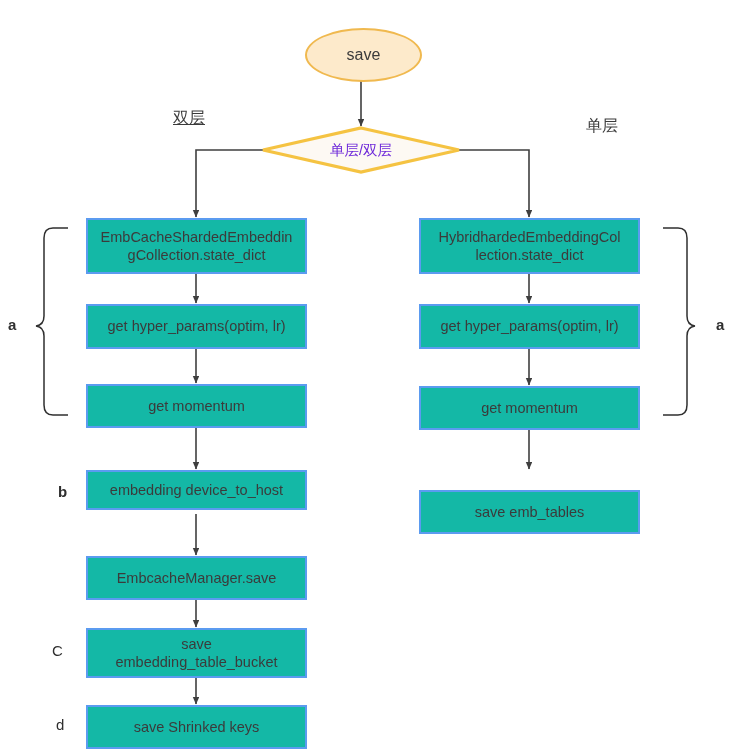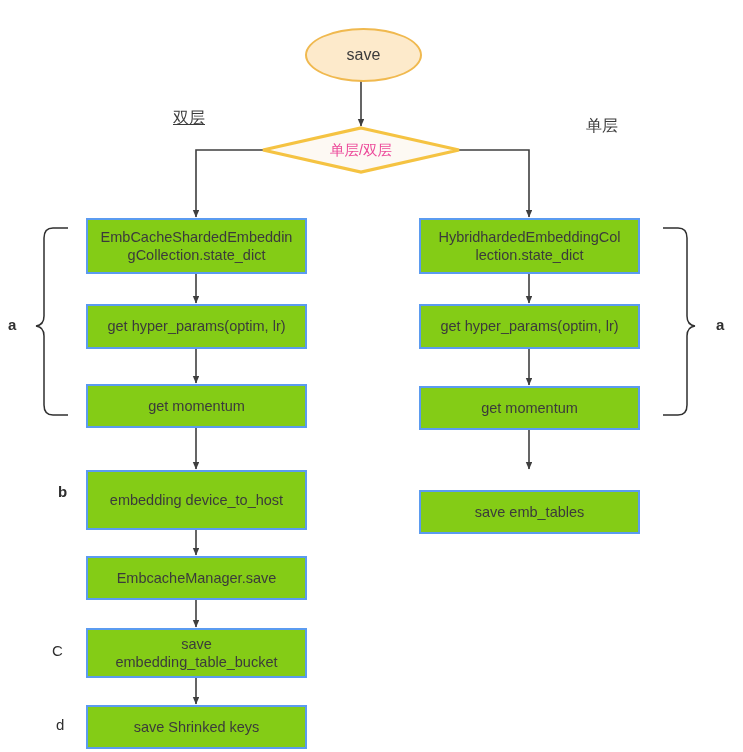--- a/index.html
+++ b/index.html
@@ -33,21 +33,21 @@
   .node {
     position: absolute;
     box-sizing: border-box;
     display: flex;
     align-items: center;
     justify-content: center;
     text-align: center;
     line-height: 1.25;
   }
   .proc {
-    background: #84cc16;
+    background: #14b8a6;
     border: 2px solid #5b9bf0;
     color: #3b3b3b;
     font-size: 14.5px;
     padding: 2px 6px;
   }
   .proc .txt {
     display: block;
     width: 100%;
     white-space: pre-line;
   }
@@ -60,21 +60,21 @@
     align-items: center;
     justify-content: center;
     color: #3b3b3b;
     font-size: 16px;
   }
   .diamond-wrap {
     position: absolute;
     display: flex;
     align-items: center;
     justify-content: center;
-    color: #ec4899;
+    color: #6d28d9;
     font-size: 14.5px;
   }
   .diamond-wrap svg {
     position: absolute;
     left: 0;
     top: 0;
   }
   .diamond-wrap .dlabel {
     position: relative;
     z-index: 2;
@@ -151,21 +151,21 @@
   </div>
 
   <div class="node proc" style="left:86px; top:288px; width:221px; height:45px;">
     <span class="txt">get hyper_params(optim, lr)</span>
   </div>
 
   <div class="node proc" style="left:86px; top:368px; width:221px; height:44px;">
     <span class="txt">get momentum</span>
   </div>
 
-  <div class="node proc" style="left:86px; top:454px; width:221px; height:60px;">
+  <div class="node proc" style="left:86px; top:454px; width:221px; height:40px;">
     <span class="txt">embedding device_to_host</span>
   </div>
 
   <div class="node proc" style="left:86px; top:540px; width:221px; height:44px;">
     <span class="txt">EmbcacheManager.save</span>
   </div>
 
   <div class="node proc" style="left:86px; top:612px; width:221px; height:50px;">
     <span class="txt">save
 embedding_table_bucket</span>

